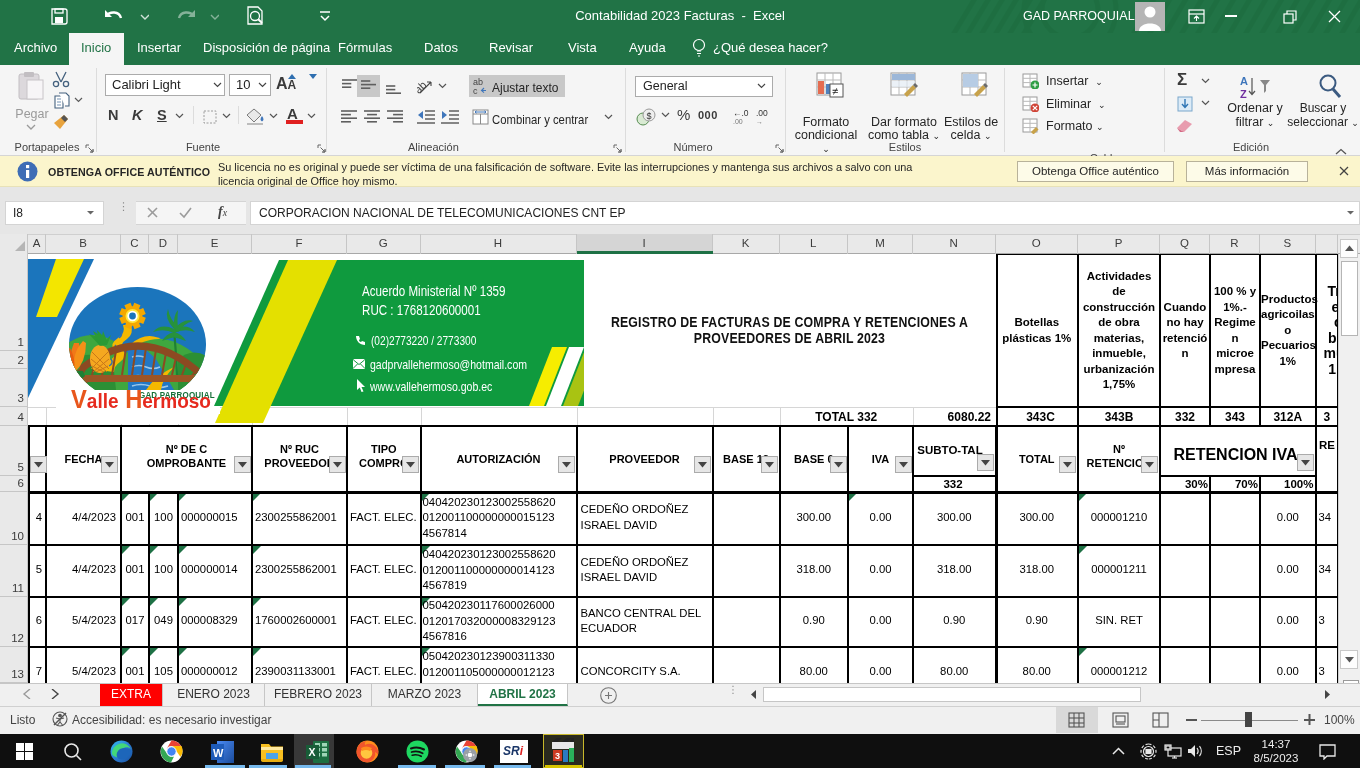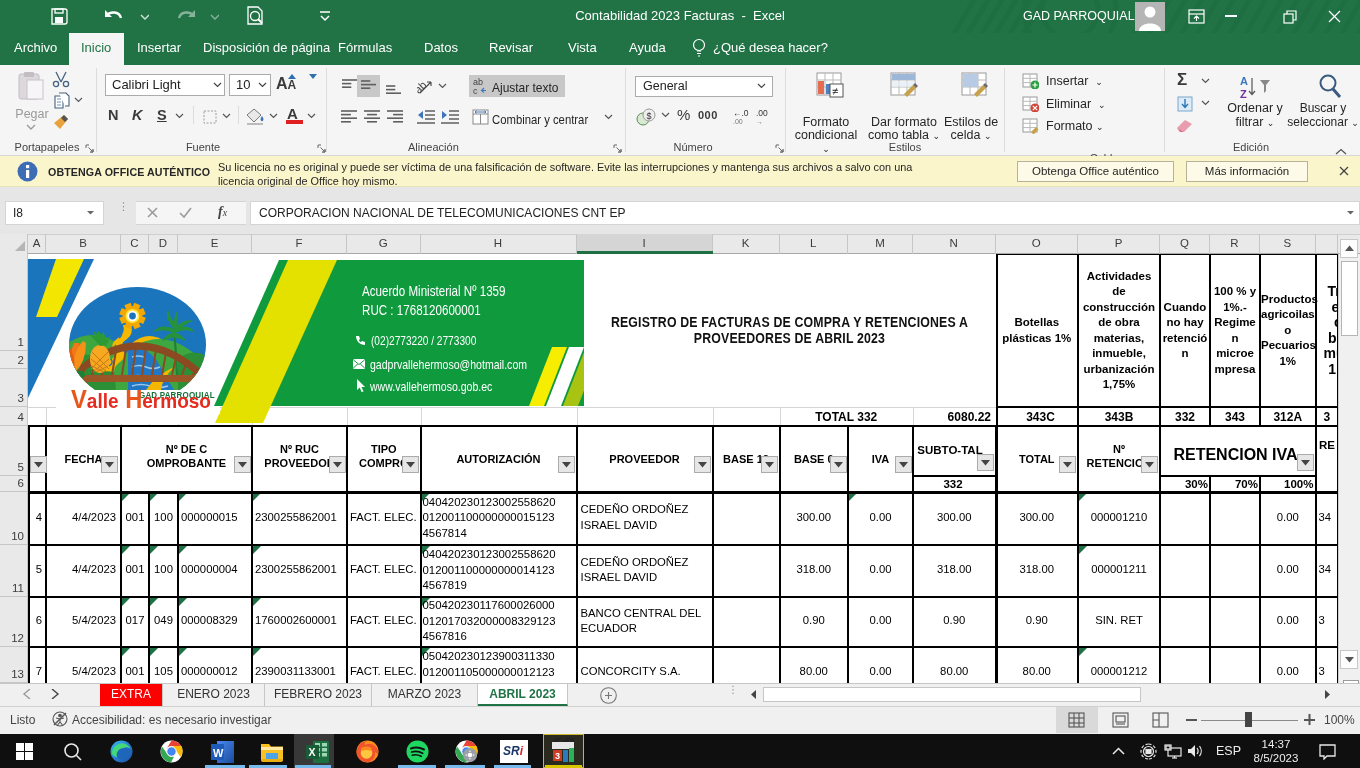--- a/index.html
+++ b/index.html
@@ -701,21 +701,21 @@
 <svg class="abs" style="left:421.5px;top:545.5px" width="8" height="8">
           <path d="M0 0 h8 l-8 8 z" fill="#1e7145"></path>
         </svg>
 <svg class="abs" style="left:1079px;top:545.5px" width="8" height="8">
           <path d="M0 0 h8 l-8 8 z" fill="#1e7145"></path>
         </svg>
 <div class="abs" style="left:28px;top:563.494px;width:18px;font-size:11.3px;color:#000;text-align:right;box-sizing:border-box;padding-right:4px;">5</div>
 <div class="abs" style="left:46px;top:563.494px;width:75px;font-size:11.3px;color:#000;text-align:right;box-sizing:border-box;padding-right:5px;">4/4/2023</div>
 <div class="abs" style="left:121px;top:563.494px;width:28px;font-size:11.3px;color:#000;text-align:center;">001</div>
 <div class="abs" style="left:149px;top:563.494px;width:29px;font-size:11.3px;color:#000;text-align:center;">100</div>
-<div class="abs" style="left:178px;top:563.494px;width:74px;font-size:11.3px;color:#000;text-align:left;padding-left:3px;">000000004</div>
+<div class="abs" style="left:178px;top:563.494px;width:74px;font-size:11.3px;color:#000;text-align:left;padding-left:3px;">000000014</div>
 <div class="abs" style="left:252px;top:563.494px;width:95px;font-size:11.3px;color:#000;text-align:left;padding-left:3px;">2300255862001</div>
 <div class="abs" style="left:347px;top:563.494px;width:73.5px;font-size:11.3px;color:#000;text-align:left;padding-left:3px;">FACT. ELEC.</div>
 <div class="abs" style="left:420.5px;top:546.8px;width:156.0px;font-size:11.4px;color:#000;line-height:15.8px;text-align:left;padding-left:2px;">040420230123002558620<br>012001100000000014123<br>4567819</div>
 <div class="abs" style="left:576.5px;top:554.7px;width:136.0px;font-size:11.3px;color:#000;line-height:15.8px;text-align:left;padding-left:4px;">CEDEÑO ORDOÑEZ<br>ISRAEL DAVID</div>
 <div class="abs" style="left:779.5px;top:563.494px;width:68.5px;font-size:11.3px;color:#000;text-align:center;">318.00</div>
 <div class="abs" style="left:848px;top:563.494px;width:65px;font-size:11.3px;color:#000;text-align:center;">0.00</div>
 <div class="abs" style="left:913px;top:563.494px;width:82.5px;font-size:11.3px;color:#000;text-align:center;">318.00</div>
 <div class="abs" style="left:995.5px;top:563.494px;width:82.5px;font-size:11.3px;color:#000;text-align:center;">318.00</div>
 <div class="abs" style="left:1078px;top:563.494px;width:82px;font-size:11.3px;color:#000;text-align:center;">000001211</div>
 <div class="abs" style="left:1260px;top:563.494px;width:55.5px;font-size:11.3px;color:#000;text-align:center;">0.00</div>

